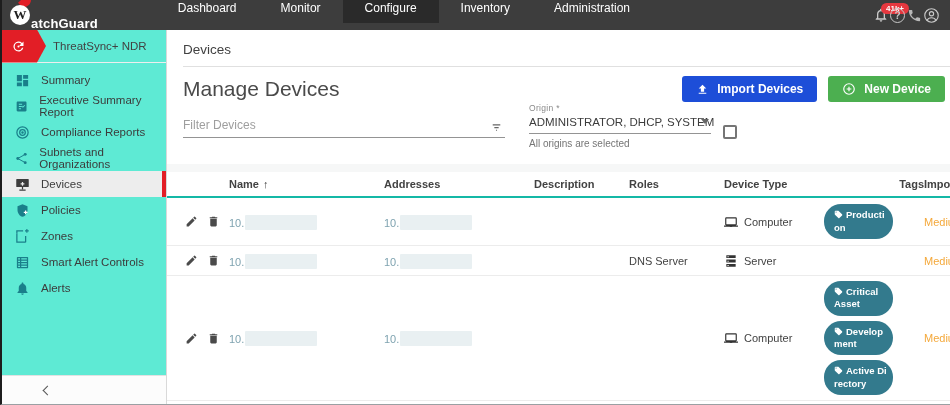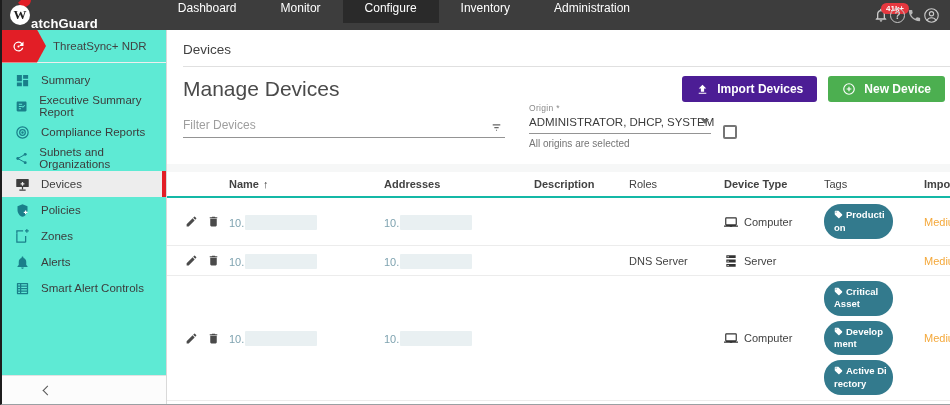--- a/index.html
+++ b/index.html
@@ -49,21 +49,21 @@
                transform:rotate(45deg); }
 
   
   .page-title { padding-top:12px; font-size:13.5px; color:#424242; }
   .title-divider { border-bottom:1px solid #e0e0e0; margin-top:9px; }
   .head-row { display:flex; align-items:center; margin-top:9px; }
   .page-heading { font-size:21px; color:#4a4a4a; font-weight:400; }
   .btns { margin-left:auto; display:flex; gap:11px; margin-right:5px; }
   .btn { display:flex; align-items:center; gap:8px; height:26px; padding:0 14px; border:none; border-radius:3px;
          color:#fff; font-size:12px; font-weight:bold; font-family:"Liberation Sans",sans-serif; cursor:pointer; }
-  .btn-teal { background:#4c1d95;justify-content:center; }
+  .btn-teal { background:#1d4ed8;justify-content:center; }
   .btn-green { background:#4caf50; }
 
   
   .filter-row { display:flex; align-items:center; margin-top:1px; }
   .filter-wrap { position:relative; width:322px; }
   .filter-wrap input { width:100%; border:none; border-bottom:1px solid #949494; font-size:12px;
                        padding:4px 20px 5px 0; color:#333; outline:none; background:transparent;
                        font-family:"Liberation Sans",sans-serif; }
   .filter-wrap input::placeholder { color:#9e9e9e; }
   .filter-ico { position:absolute; right:2px; top:6px; }
@@ -212,29 +212,29 @@
           <svg width="15" height="15" viewBox="0 0 24 24" fill="none" stroke="#1a7f8a" stroke-width="2">
               <path d="M3 7v14h14"></path>
               <path d="M3 7V3h10"></path>
               <path d="M17 21V11"></path>
               <path d="M16 3h6M19 0v6" stroke-width="1.8"></path>
             </svg>
           <span class="lbl">Zones</span>
         </li>
         <li class="side-item">
           <svg width="15" height="15" viewBox="0 0 24 24" fill="#1a7f8a">
+              <path d="M20 3H4c-.55 0-1 .45-1 1v16c0 .55.45 1 1 1h16c.55 0 1-.45 1-1V4c0-.55-.45-1-1-1zM8 19H5v-2h3v2zm0-4H5v-2h3v2zm0-4H5V9h3v2zm0-4H5V5h3v2zm11 12h-9v-2h9v2zm0-4h-9v-2h9v2zm0-4h-9V9h9v2zm0-4h-9V5h9v2z"></path>
+            </svg>
+          <span class="lbl">Smart Alert Controls</span>
+        </li>
+        <li class="side-item">
+          <svg width="15" height="15" viewBox="0 0 24 24" fill="#1a7f8a">
               <path d="M12 22c1.1 0 2-.9 2-2h-4c0 1.1.9 2 2 2zm6-6v-5c0-3.07-1.63-5.64-4.5-6.32V4c0-.83-.67-1.5-1.5-1.5s-1.5.67-1.5 1.5v.68C7.64 5.36 6 7.92 6 11v5l-2 2v1h16v-1l-2-2z"></path>
             </svg>
           <span class="lbl">Alerts</span>
-        </li>
-        <li class="side-item">
-          <svg width="15" height="15" viewBox="0 0 24 24" fill="#1a7f8a">
-              <path d="M20 3H4c-.55 0-1 .45-1 1v16c0 .55.45 1 1 1h16c.55 0 1-.45 1-1V4c0-.55-.45-1-1-1zM8 19H5v-2h3v2zm0-4H5v-2h3v2zm0-4H5V9h3v2zm0-4H5V5h3v2zm11 12h-9v-2h9v2zm0-4h-9v-2h9v2zm0-4h-9V9h9v2zm0-4h-9V5h9v2z"></path>
-            </svg>
-          <span class="lbl">Smart Alert Controls</span>
         </li>
       </ul>
       <div class="sidebar-footer">
         <div class="chev-left"></div>
       </div>
     </aside>
 
     <main class="content">
       <div class="page-title">Devices</div>
       <div class="title-divider"></div>
@@ -280,23 +280,23 @@
 
       <div class="dev-table">
 
         <div class="trow thead">
           <div class="c-act"></div>
           <div class="c-name">
             <span>Name</span><span class="sort-arrow">↑</span>
           </div>
           <div class="c-addr">Addresses</div>
           <div class="c-desc" style="font-weight:bold;">Description</div>
-          <div class="c-roles" style="font-weight:normal;">Roles</div>
+          <div class="c-roles" style="font-weight:bold;">Roles</div>
           <div class="c-type" style="font-weight:bold;">Device Type</div>
-          <div class="c-tags" style="font-weight:normal;">Tags</div>
+          <div class="c-tags" style="font-weight:bold;text-align:right;">Tags</div>
           <div class="c-imp" style="font-weight:bold;color:#424242;">Importance</div>
         </div>
 
         <div class="trow r1">
           <div class="c-act">
             <button class="icon-btn"><svg width="13" height="13" viewBox="0 0 24 24" fill="#4a4a4a">
                   <path d="M3 17.25V21h3.75L17.8 9.94l-3.75-3.75L3 17.25zM20.7 7.04a1 1 0 0 0 0-1.41l-2.34-2.34a1 1 0 0 0-1.41 0l-1.83 1.83 3.75 3.75 1.83-1.83z"></path>
                 </svg></button>
             <button class="icon-btn"><svg width="13" height="13" viewBox="0 0 24 24" fill="#4a4a4a">
                   <path d="M6 19a2 2 0 0 0 2 2h8a2 2 0 0 0 2-2V7H6v12zM19 4h-3.5l-1-1h-5l-1 1H5v2h14V4z"></path>

